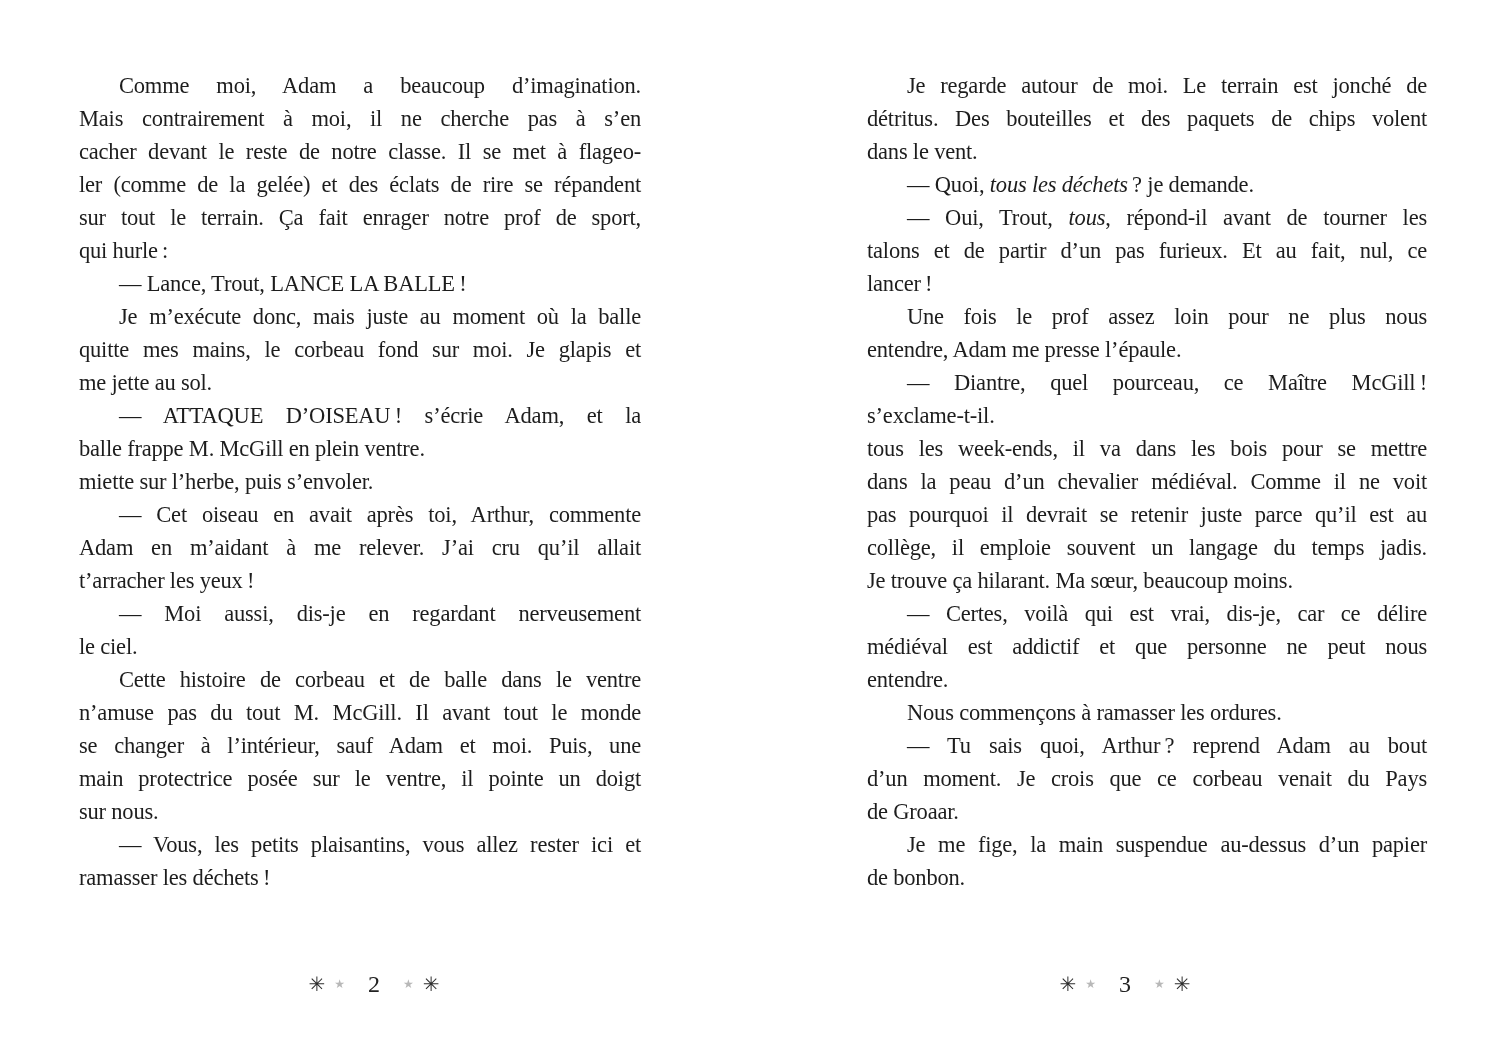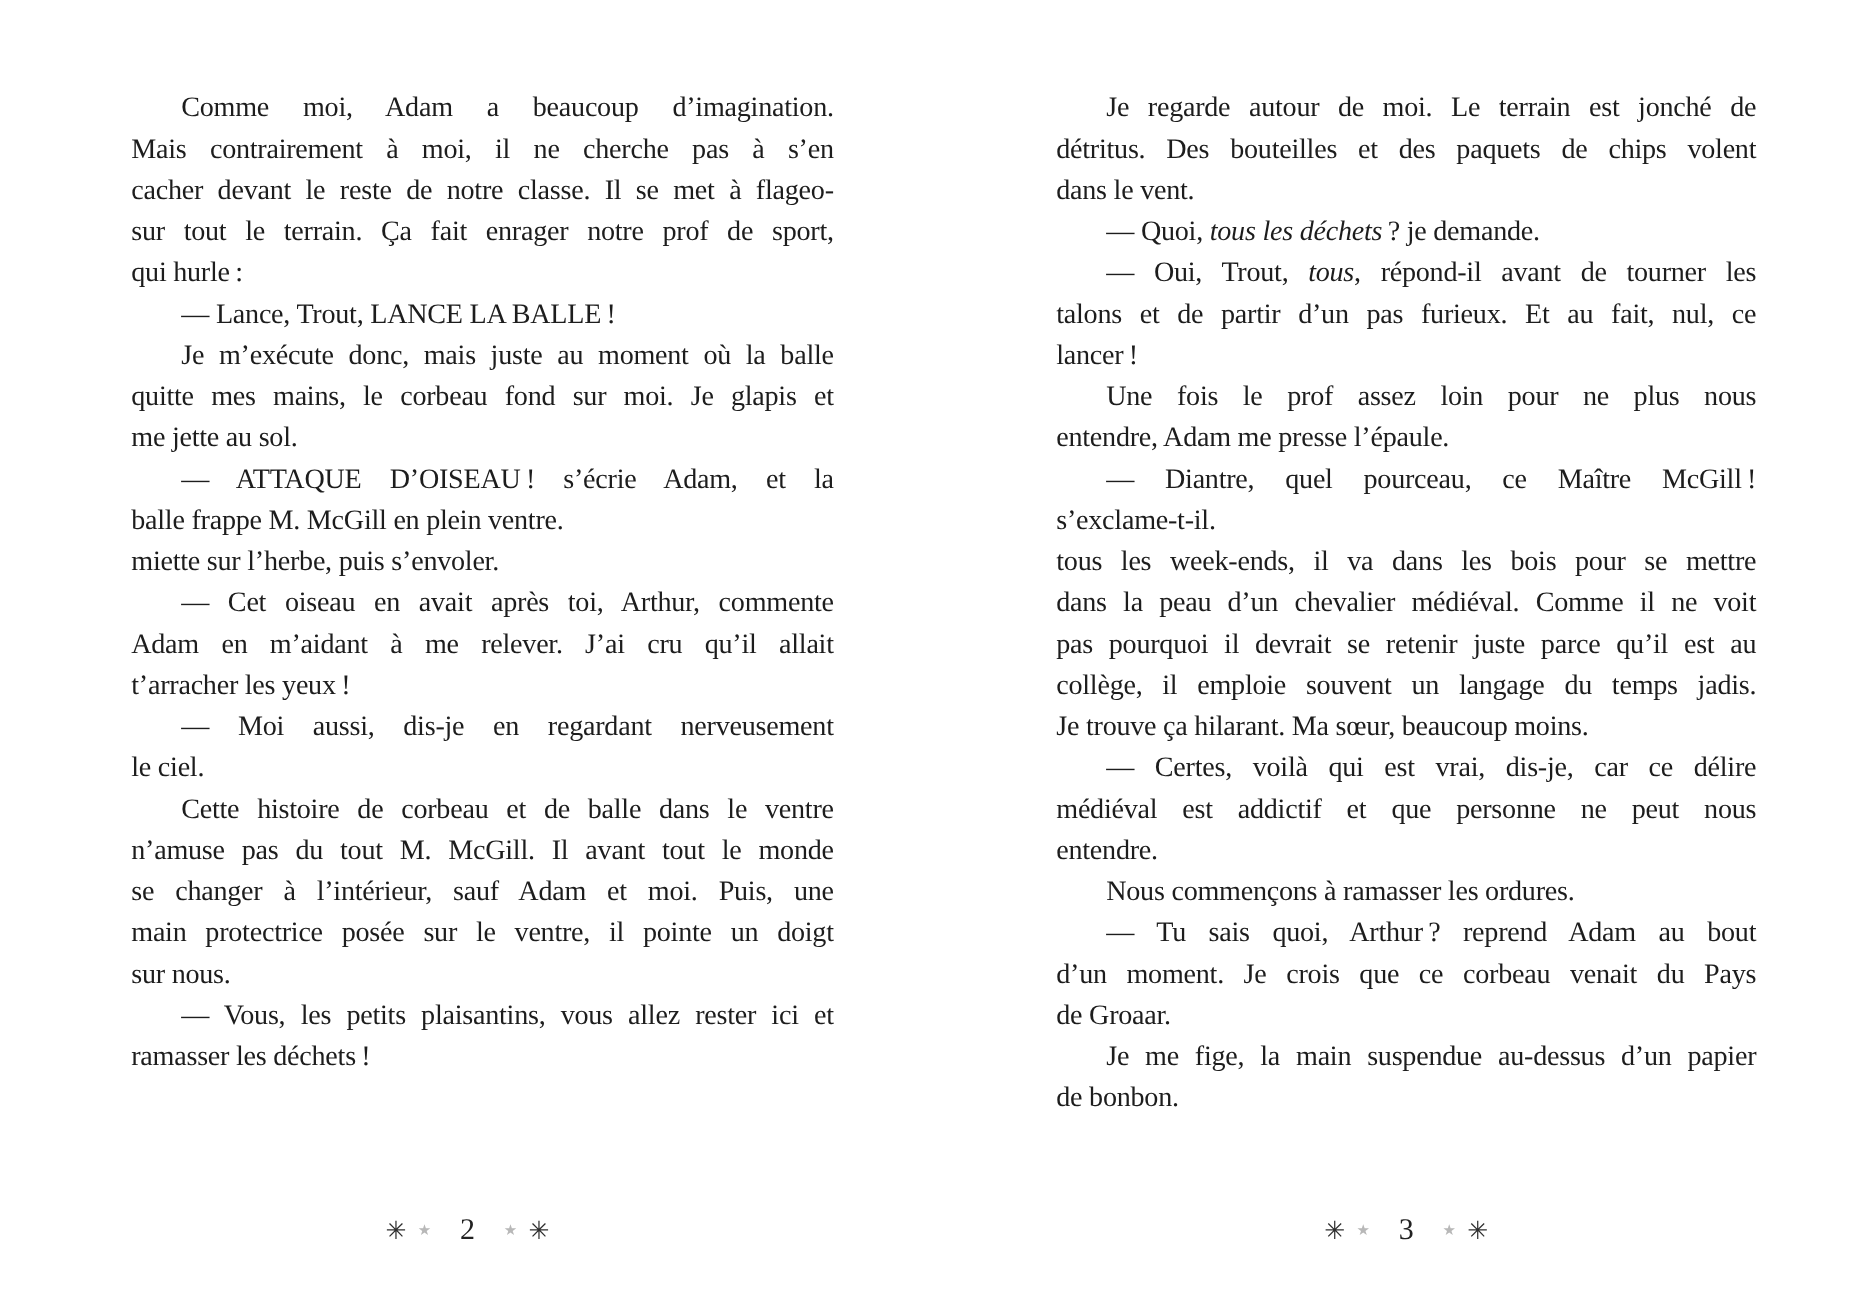--- a/index.html
+++ b/index.html
@@ -15,22 +15,22 @@
     font-family: "Liberation Serif", serif;
     color: #1d1d1d;
   }
   .text-column {
     position: absolute;
     top: 69px;
     font-size: 22.5px;
     line-height: 33px;
     letter-spacing: -0.2px;
   }
-  .col-left  { left: 105px;  width: 562px; }
-  .col-right { left: 845px; width: 560px; }
+  .col-left  { left: 79px;  width: 562px; }
+  .col-right { left: 867px; width: 560px; }
 
   .line {
     text-align: justify;
     text-align-last: justify;
     white-space: normal;
   }
   .line.last   { text-align-last: auto; }
   .line.indent { padding-left: 40px; }
   .line i      { font-style: italic; }
 
@@ -59,20 +59,21 @@
   .orn-dark  { font-size: 20px; color: #2e2e2e; }
   .orn-light { font-size: 12px; color: #b8b8b8; }
 </style>
 </head>
 <body>
 
 <div class="text-column col-left">
     <div class="line indent"><span>Comme moi, Adam a beaucoup d’imagination.</span></div>
     <div class="line"><span>Mais contrairement à moi, il ne cherche pas à s’en</span></div>
     <div class="line"><span>cacher devant le reste de notre classe. Il se met à flageo-</span></div>
+    <div class="line"><span>ler (comme de la gelée) et des éclats de rire se répandent</span></div>
     <div class="line"><span>sur tout le terrain. Ça fait enrager notre prof de sport,</span></div>
     <div class="line last"><span>qui hurle :</span></div>
     <div class="line indent last"><span>— Lance, Trout, LANCE LA BALLE !</span></div>
     <div class="line indent"><span>Je m’exécute donc, mais juste au moment où la balle</span></div>
     <div class="line"><span>quitte mes mains, le corbeau fond sur moi. Je glapis et</span></div>
     <div class="line last"><span>me jette au sol.</span></div>
     <div class="line indent"><span>— ATTAQUE D’OISEAU ! s’écrie Adam, et la</span></div>
     <div class="line last"><span>balle frappe M. McGill en plein ventre.</span></div>
     <div class="line last"><span>miette sur l’herbe, puis s’envoler.</span></div>
     <div class="line indent"><span>— Cet oiseau en avait après toi, Arthur, commente</span></div>

